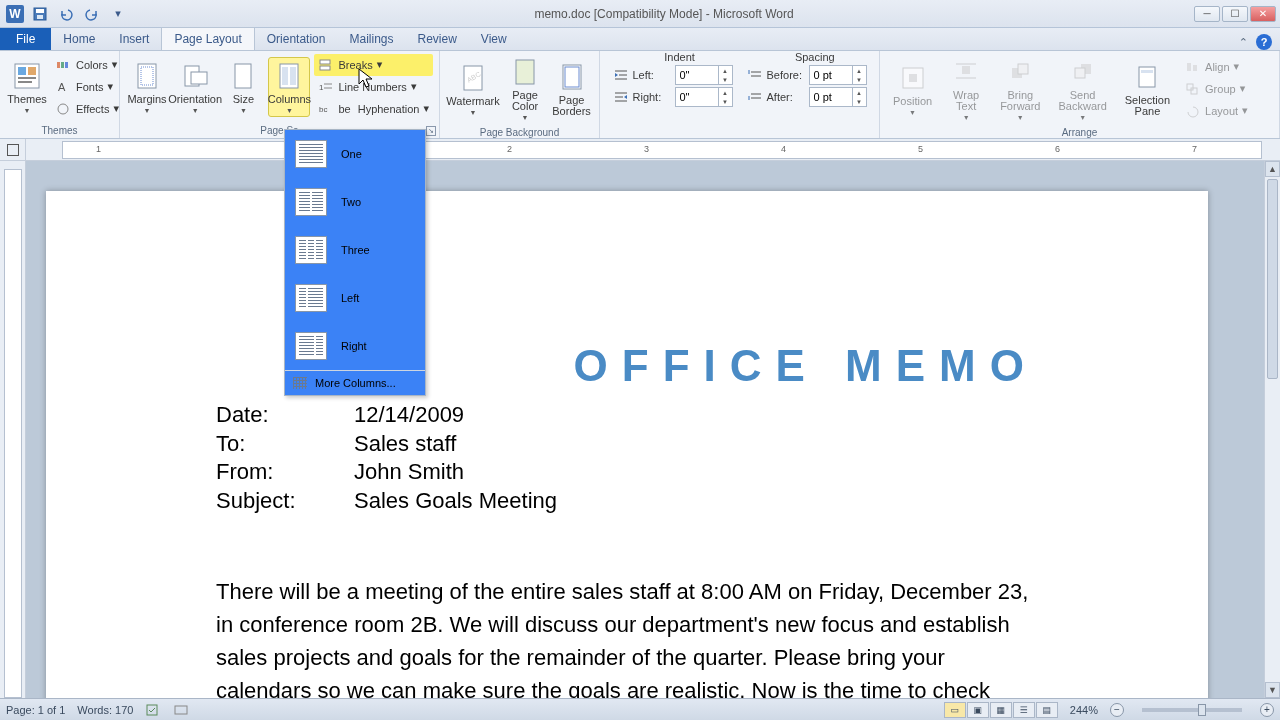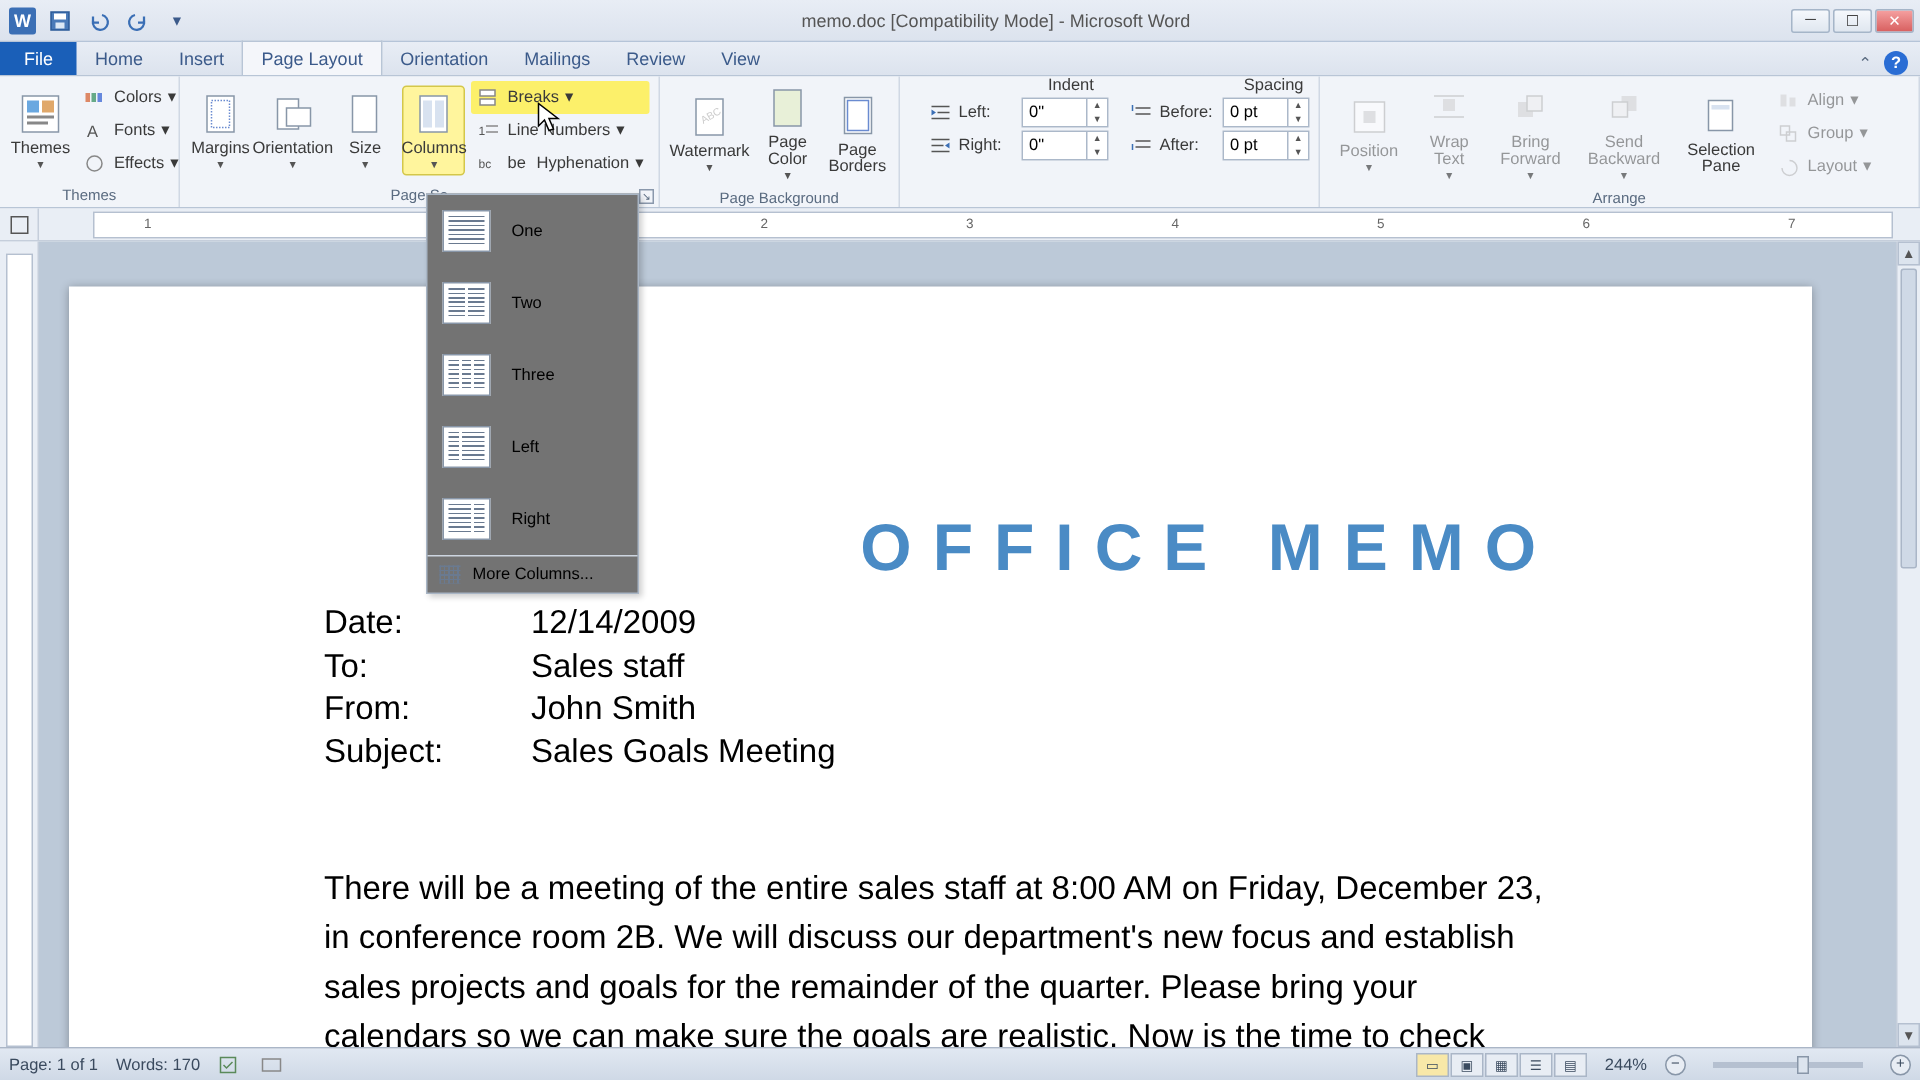--- a/index.html
+++ b/index.html
@@ -38,21 +38,21 @@
 .vstack3 { display: flex; flex-direction: column; justify-content: space-between; height: 66px; }
 .indent-row { display: flex; align-items: center; gap: 4px; font-size: 11px; }
 .indent-row .il { width: 38px; color: #3a3a3a; }
 .spin { display: flex; border: 1px solid #abb8c9; background: #fff; height: 20px; }
 .spin input { width: 42px; border: none; padding: 0 4px; font-size: 11px; outline: none; }
 .spin .arrows { width: 14px; display: flex; flex-direction: column; border-left: 1px solid #abb8c9; }
 .spin .arrows div { flex: 1; display: flex; align-items: center; justify-content: center; font-size: 6px; color: #555; cursor: pointer; }
 .mini-icon { width: 16px; height: 14px; }
 
 
-.columns-dd { position: absolute; left: 284px; top: 129px; width: 142px; background: #737373; border: 1px solid #a8b5c5; box-shadow: 2px 2px 4px rgba(0,0,0,0.2); z-index: 50; }
+.columns-dd { position: absolute; left: 284px; top: 129px; width: 142px; background: #3b82f6; border: 1px solid #a8b5c5; box-shadow: 2px 2px 4px rgba(0,0,0,0.2); z-index: 50; }
 .dd-item { display: flex; align-items: center; gap: 14px; padding: 10px 10px; cursor: pointer; }
 .dd-icon { width: 32px; height: 28px; background: #fff; border: 1px solid #8896a8; display: flex; gap: 2px; padding: 3px; }
 .dd-icon .col { flex: 1; background: repeating-linear-gradient(#6a7a90 0 1px, transparent 1px 3px); }
 .dd-sep { border-top: 1px solid #cdd5e0; }
 .dd-more { display: flex; align-items: center; gap: 8px; padding: 6px 8px; cursor: pointer; font-size: 11px; }
 .dd-more .grid-icon { width: 14px; height: 12px; background: repeating-linear-gradient(90deg,#6a7a90 0 1px,transparent 1px 3px), repeating-linear-gradient(#6a7a90 0 1px,transparent 1px 3px); }
 
 
 .cursor-arrow { position: absolute; left: 358px; top: 68px; z-index: 60; pointer-events: none; }
 
@@ -268,21 +268,21 @@
             </svg>
           </div>
         <span class="lbl" style="white-space:pre">Page
 Borders</span>
       </div>
     </div>
     <div class="group-label">Page Background</div>
   </div>
 
   <div class="group" style="width:280px">
-    <div class="group-body" style="flex-direction:column;align-items:flex-end;gap:2px;padding-top:0">
+    <div class="group-body" style="flex-direction:column;align-items:center;gap:2px;padding-top:0">
       <div style="display:flex;gap:40px;font-size:11px;color:#3a3a3a;padding:0 4px">
         <span style="margin-left:20px">Indent</span>
         <span style="margin-left:60px">Spacing</span>
       </div>
       <div class="indent-row">
         <svg class="mini-icon" viewBox="0 0 16 14">
             <line x1="2" y1="3" x2="14" y2="3" stroke="#555"></line>
             <line x1="6" y1="7" x2="14" y2="7" stroke="#555"></line>
             <line x1="2" y1="11" x2="14" y2="11" stroke="#555"></line>
             <path d="M2 5 L5 7 L2 9 Z" fill="#3b6fb5"></path>

